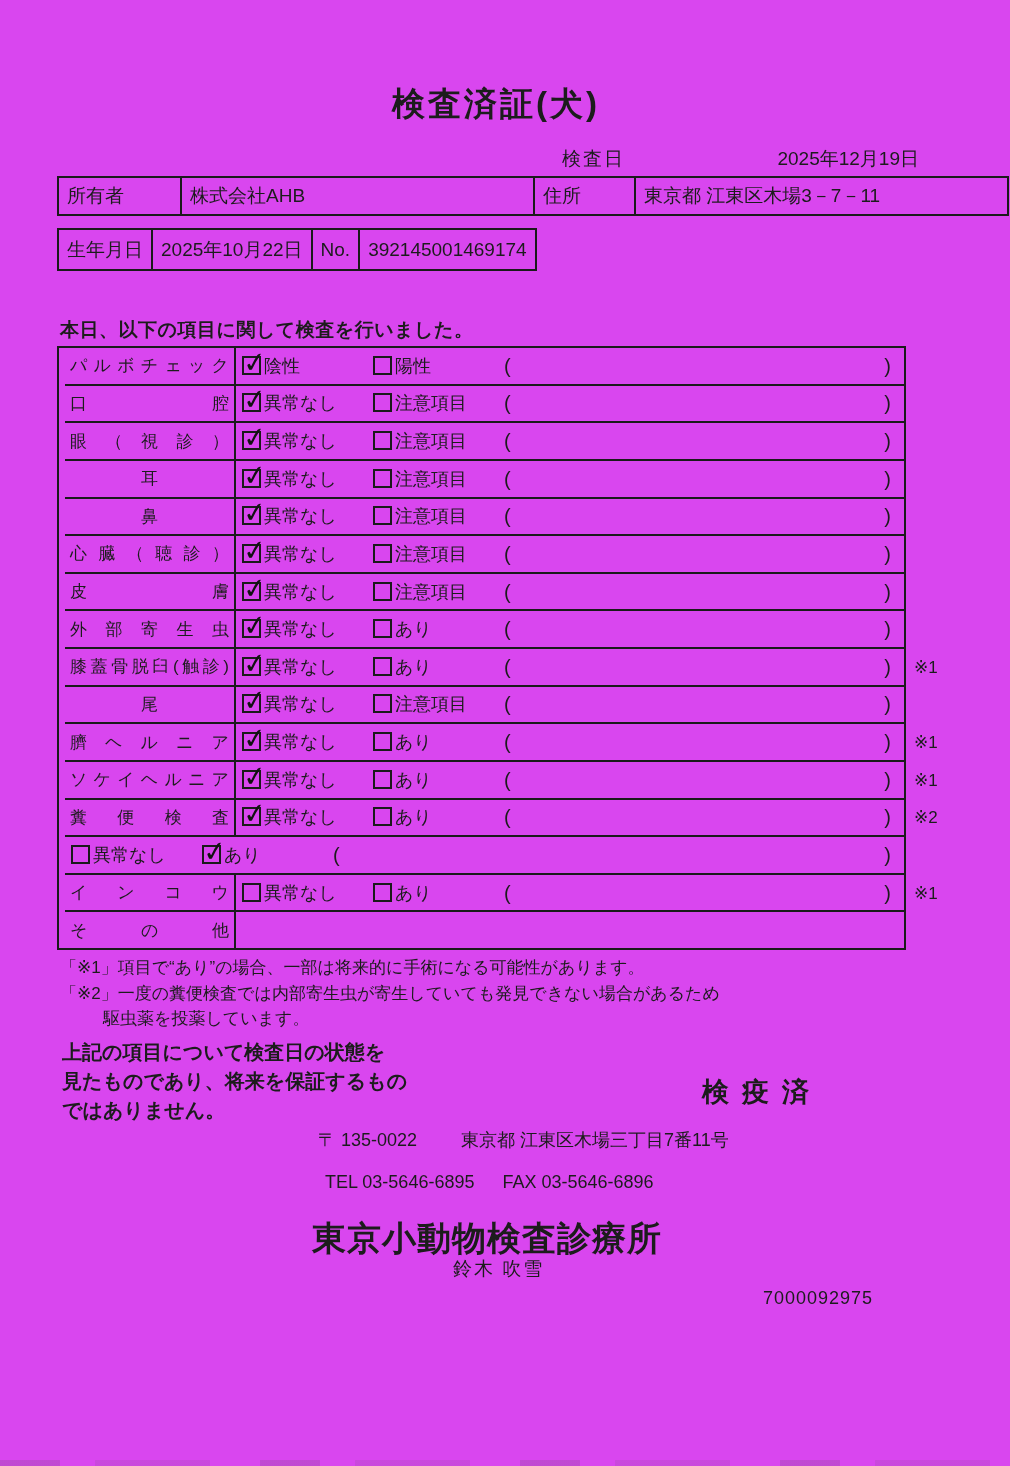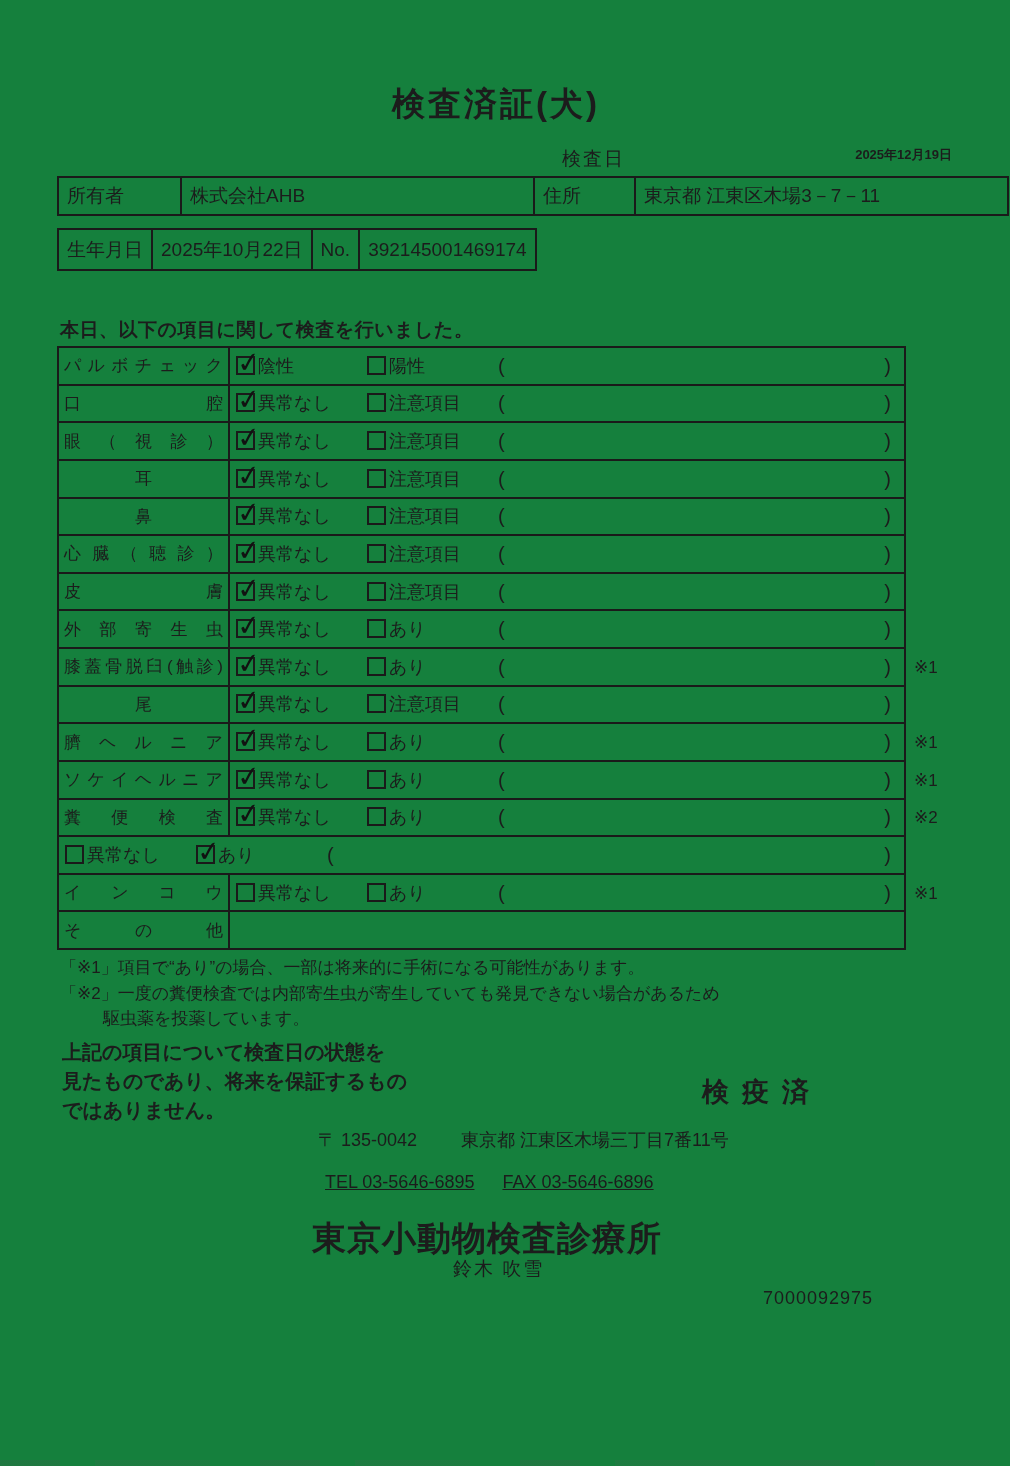--- a/index.html
+++ b/index.html
@@ -1,34 +1,34 @@
 <!DOCTYPE html>
 <html><head>
 <meta charset="utf-8">
 <style>
   html,body { margin:0; padding:0; background:#e8e8e8; }
   .page {
     position: relative;
     width: 1010px; height: 1466px;
     margin: 0 auto;
-    background: #15803d;
+    background: #d946ef;
     font-family: "Liberation Sans", "DejaVu Sans", sans-serif;
     color: #1c1c1c;
     overflow: hidden;
   }
   .abs { position: absolute; }
 
   
   .doc-title {
     top: 82px; left: 57px; width: 878px;
     text-align: center;
     font-size: 33px; font-weight: 600; letter-spacing: 3px;
   }
   .date-label { top: 146px; left: 562px; font-size: 19px; font-weight: 500; letter-spacing: 2px; }
-  .date-value { top: 146px; right: 58px; font-size: 13px; font-weight: 700; }
+  .date-value { top: 146px; right: 91px; font-size: 19px; font-weight: 400; }
 
   
   table.hdr {
     position: absolute; left: 57px;
     border-collapse: collapse; table-layout: fixed;
     font-size: 19px;
   }
   table.hdr td {
     border: 2px solid #1a1a1a;
     padding: 0 8px;
@@ -45,21 +45,21 @@
   
   .intro { top: 317px; left: 60px; font-size: 19px; font-weight: 600; letter-spacing: 0.5px; }
 
   
   .exam-table {
     top: 346px; left: 57px; width: 849px; height: 604px;
     border: 2px solid #1a1a1a;
     display: flex; flex-direction: column;
     box-sizing: border-box;
   }
-  .exam-row { flex: 1; display: flex; border-bottom: 2px solid #1a1a1a; position: relative; }
+  .exam-row { flex: 1; display: flex; border-bottom: 2px solid #1a1a1a; position: relative; margin-left: 6px; }
   .exam-row:last-child { border-bottom: none; }
   .exam-label {
     width: 171px; box-sizing: border-box;
     border-right: 2px solid #1a1a1a;
     padding: 0 5px;
     display: flex; align-items: center;
     font-size: 17px; font-weight: 500;
   }
   .exam-label span { display: block; width: 100%; text-align: justify; text-align-last: justify; }
   .exam-label span.center { text-align-last: center; }
@@ -88,21 +88,21 @@
   .fn2 { top: 982px; left: 60px; font-size: 17px; font-weight: 500; }
   .fn2b { top: 1007px; left: 103px; font-size: 17px; font-weight: 500; }
 
   
   .disclaimer { top: 1038px; left: 62px; font-size: 20px; font-weight: 600; line-height: 29px; }
   .stamp { top: 1074px; left: 702px; font-size: 27px; font-weight: 600; letter-spacing: 13px; }
 
   
   .postal-line { top: 1128px; left: 318px; font-size: 18px; font-weight: 500; }
   .postal-line .addr { margin-left: 44px; }
-  .tel-line { top: 1172px; left: 325px; font-size: 18px; font-weight: 500; text-decoration: underline; }
+  .tel-line { top: 1172px; left: 325px; font-size: 18px; font-weight: 500; }
   .tel-line .fax { margin-left: 28px; }
   .clinic-name { top: 1216px; left: 312px; font-size: 34px; font-weight: 600; letter-spacing: 1px; }
   .vet-name { top: 1256px; left: 453px; font-size: 19px; font-weight: 500; letter-spacing: 2px; }
   .doc-number { top: 1288px; left: 763px; font-size: 18px; font-weight: 500; letter-spacing: 1px; }
 
   
   .scan-smudge {
     bottom: 0; left: 0; width: 100%; height: 6px;
     background: repeating-linear-gradient(90deg,
       rgba(80,80,80,0.18) 0 60px, rgba(0,0,0,0) 60px 95px,
@@ -356,21 +356,21 @@
 
   <div class="abs disclaimer">
     <div>上記の項目について検査日の状態を</div>
     <div>見たものであり、将来を保証するもの</div>
     <div>ではありません。</div>
   </div>
 
   <div class="abs stamp">検疫済</div>
 
   <div class="abs postal-line">
-    <span>〒 135-0042</span><span class="addr">東京都 江東区木場三丁目7番11号</span>
+    <span>〒 135-0022</span><span class="addr">東京都 江東区木場三丁目7番11号</span>
   </div>
   <div class="abs tel-line">
     <span>TEL 03-5646-6895</span><span class="fax">FAX 03-5646-6896</span>
   </div>
   <div class="abs clinic-name">東京小動物検査診療所</div>
   <div class="abs vet-name">鈴木 吹雪</div>
   <div class="abs doc-number">7000092975</div>
 
   <div class="abs scan-smudge"></div>
 </div>

